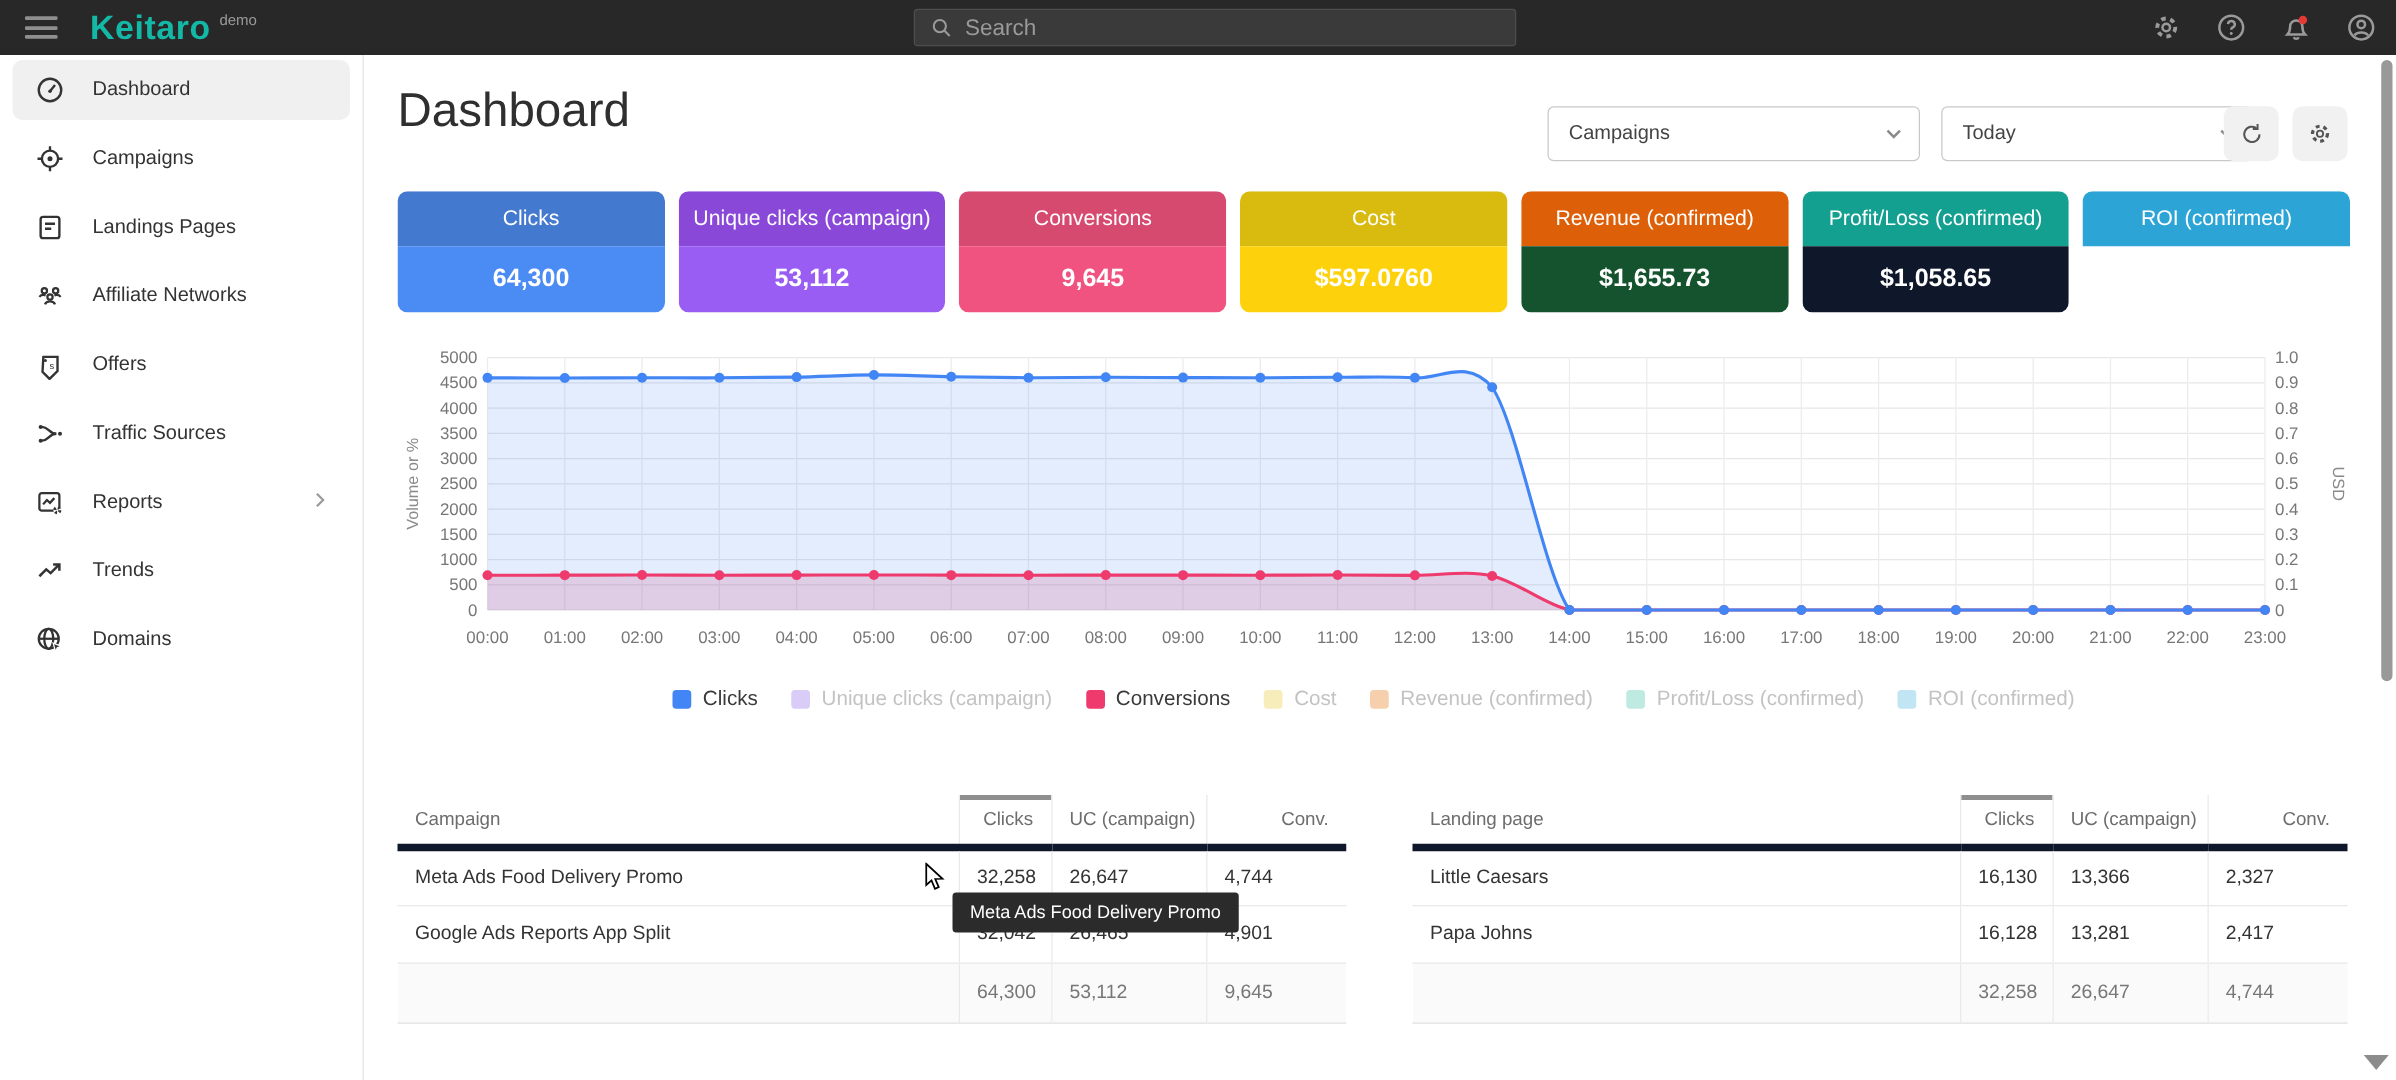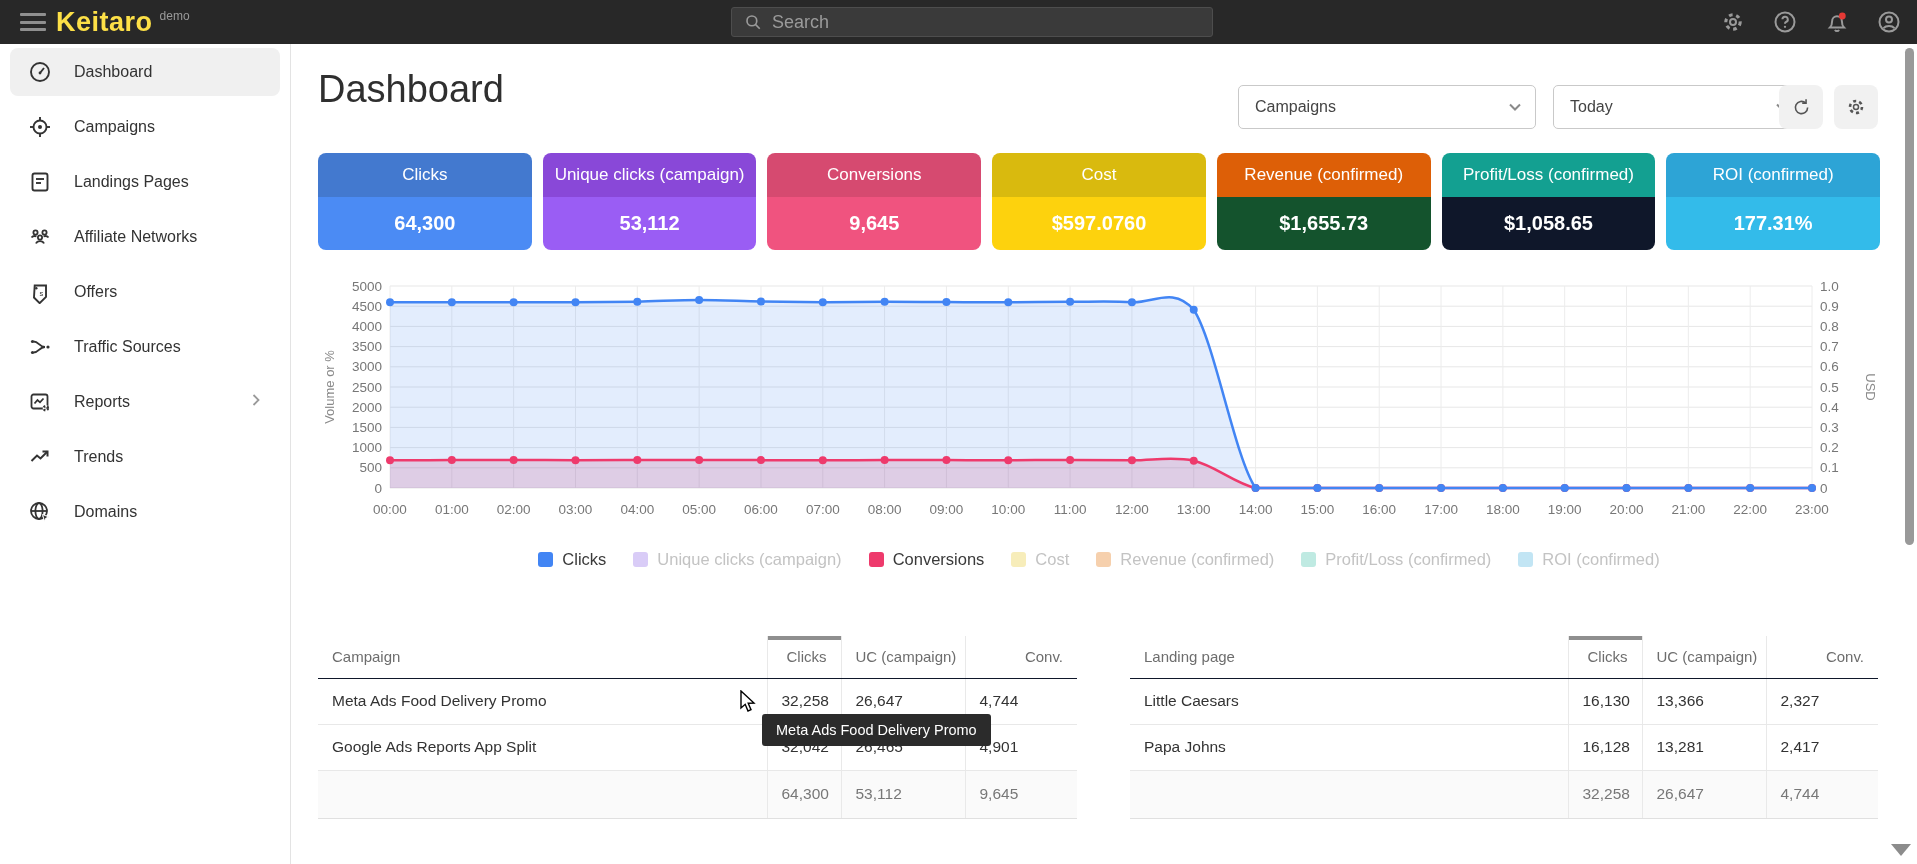--- a/index.html
+++ b/index.html
@@ -5,21 +5,21 @@
   * { margin:0; padding:0; box-sizing:border-box; }
   html,body { width:1917px; height:864px; overflow:hidden; background:#fff;
               font-family:"Liberation Sans", sans-serif; }
 
   
   .topbar { position:absolute; left:0; top:0; width:1917px; height:44px;
             background:#282828; display:flex; align-items:center; z-index:50; }
   .hamburger { width:26px; height:18px; margin-left:20px; display:flex; flex-direction:column;
                justify-content:space-between; cursor:pointer; }
   .hamburger span { height:3px; background:#8f8f8f; border-radius:1px; }
-  .logo { color:#fde047; font-size:27px; font-weight:bold; letter-spacing:0.5px; margin-left:10px; }
+  .logo { color:#14b8a6; font-size:27px; font-weight:bold; letter-spacing:0.5px; margin-left:26px; }
   .logo-badge { color:#9a9a9a; font-size:12px; margin-left:7px; position:relative; top:-6px; }
   .searchbox { position:absolute; left:731px; top:7px; width:482px; height:30px;
                background:#3a3a3a; border:1px solid #4d4d4d; border-radius:3px;
                display:flex; align-items:center; }
   .searchbox svg { margin:0 10px 0 12px; flex:none; }
   .searchbox input { background:transparent; border:none; outline:none; color:#cfcfcf;
                      font-size:18px; width:100%; font-family:inherit; }
   .searchbox input::placeholder { color:#9a9a9a; }
   .topbar-icons { position:absolute; right:16px; top:0; height:44px; display:flex;
                   align-items:center; gap:28px; }
@@ -66,21 +66,21 @@
   .legend-item { display:flex; align-items:center; gap:9px; cursor:pointer; }
   .legend-swatch { width:15px; height:15px; border-radius:3px; }
   .legend-label { font-size:16.5px; }
   .legend-item.on .legend-label { color:#3a3a3a; }
   .legend-item.off .legend-label { color:#c3c3c3; }
 
   
   .data-table { position:absolute; border-collapse:collapse; table-layout:fixed; background:#fff; }
   .data-table th, .data-table td { padding:0 14px; overflow:hidden; white-space:nowrap; }
   .data-table th { height:42px; font-weight:400; font-size:15px; color:#6d6d6d;
-                   text-align:right; position:relative; cursor:pointer; border-bottom:1px solid #0f172a; }
+                   text-align:right; position:relative; cursor:pointer; border-bottom:6px solid #0f172a; }
   .data-table th:first-child { text-align:left; }
   .data-table th.sorted::before { content:''; position:absolute; left:0; right:0; top:0;
                                   height:4px; background:#8f8f8f; }
   .data-table td { height:46px; font-size:15.5px; color:#333; text-align:left; }
   .data-table td:first-child { text-align:left; }
   .data-table tbody td { border-bottom:1px solid #e8e8e8; }
   .data-table tbody tr { cursor:pointer; }
   .data-table th:nth-child(n+2), .data-table td:nth-child(n+2) { border-left:1px solid #e9e9e9; }
   .data-table tfoot td { color:#777; background:#fafafa; border-bottom:1px solid #e0e0e0; height:48px; }
   #table-campaigns { left:26px; top:592px; width:759px; }
@@ -284,21 +284,20 @@
       <div class="card">
         <div class="card-header" style="background: rgb(221, 95, 7);">Revenue (confirmed)</div>
         <div class="card-body" style="background: #14532d;">$1,655.73</div>
       </div>
       <div class="card">
         <div class="card-header" style="background: rgb(19, 160, 145);">Profit/Loss (confirmed)</div>
         <div class="card-body" style="background: #0f172a;">$1,058.65</div>
       </div>
       <div class="card">
         <div class="card-header" style="background: rgb(45, 164, 214);">ROI (confirmed)</div>
-        <div class="card-body" style="background: rgb(51, 187, 234);">177.31%</div>
       </div>
     </div>
 
   <div class="chart-wrap" id="chart">
       <svg width="1562" height="258" viewBox="0 0 1562 258">
         <line x1="72" y1="212" x2="1494" y2="212" stroke="#e7e7e7" stroke-width="1"></line>
         <line x1="72" y1="191.8" x2="1494" y2="191.8" stroke="#e7e7e7" stroke-width="1"></line>
         <line x1="72" y1="171.6" x2="1494" y2="171.6" stroke="#e7e7e7" stroke-width="1"></line>
         <line x1="72" y1="151.4" x2="1494" y2="151.4" stroke="#e7e7e7" stroke-width="1"></line>
         <line x1="72" y1="131.2" x2="1494" y2="131.2" stroke="#e7e7e7" stroke-width="1"></line>

